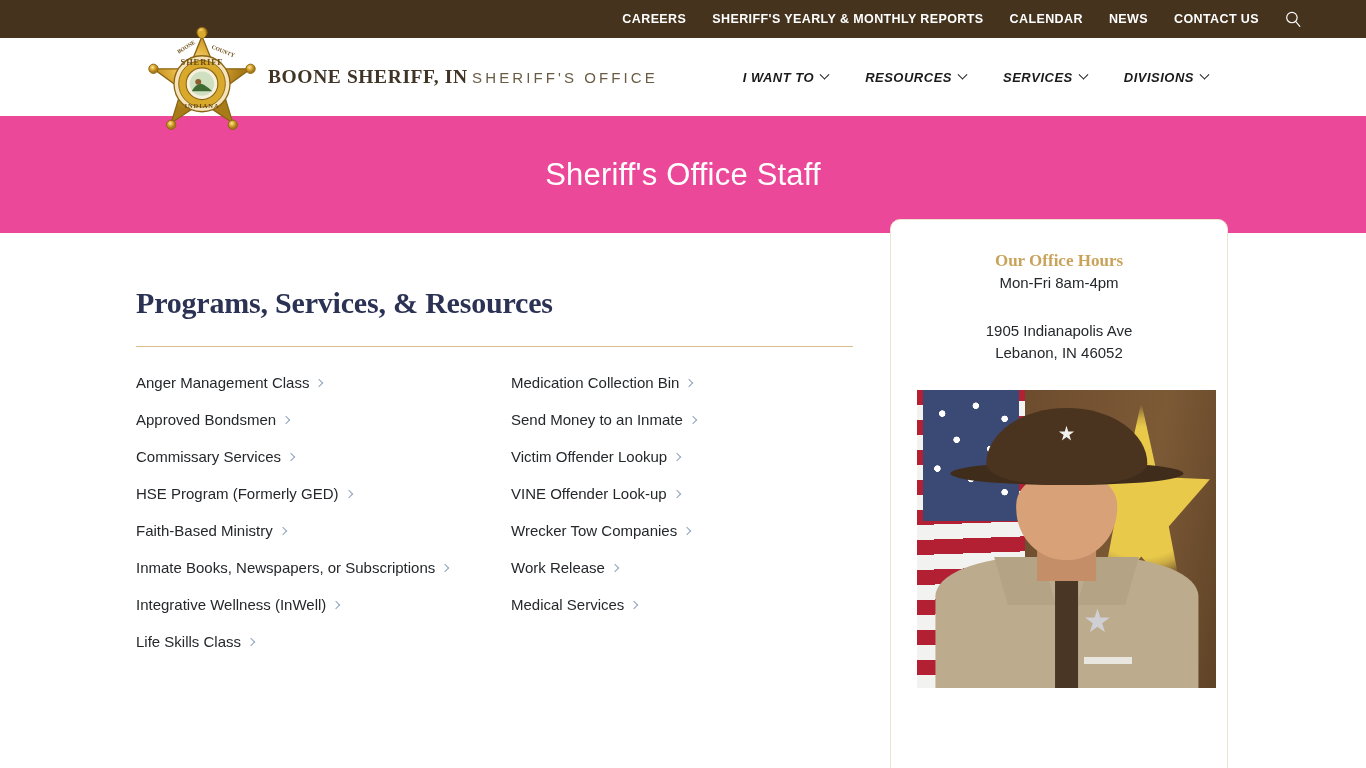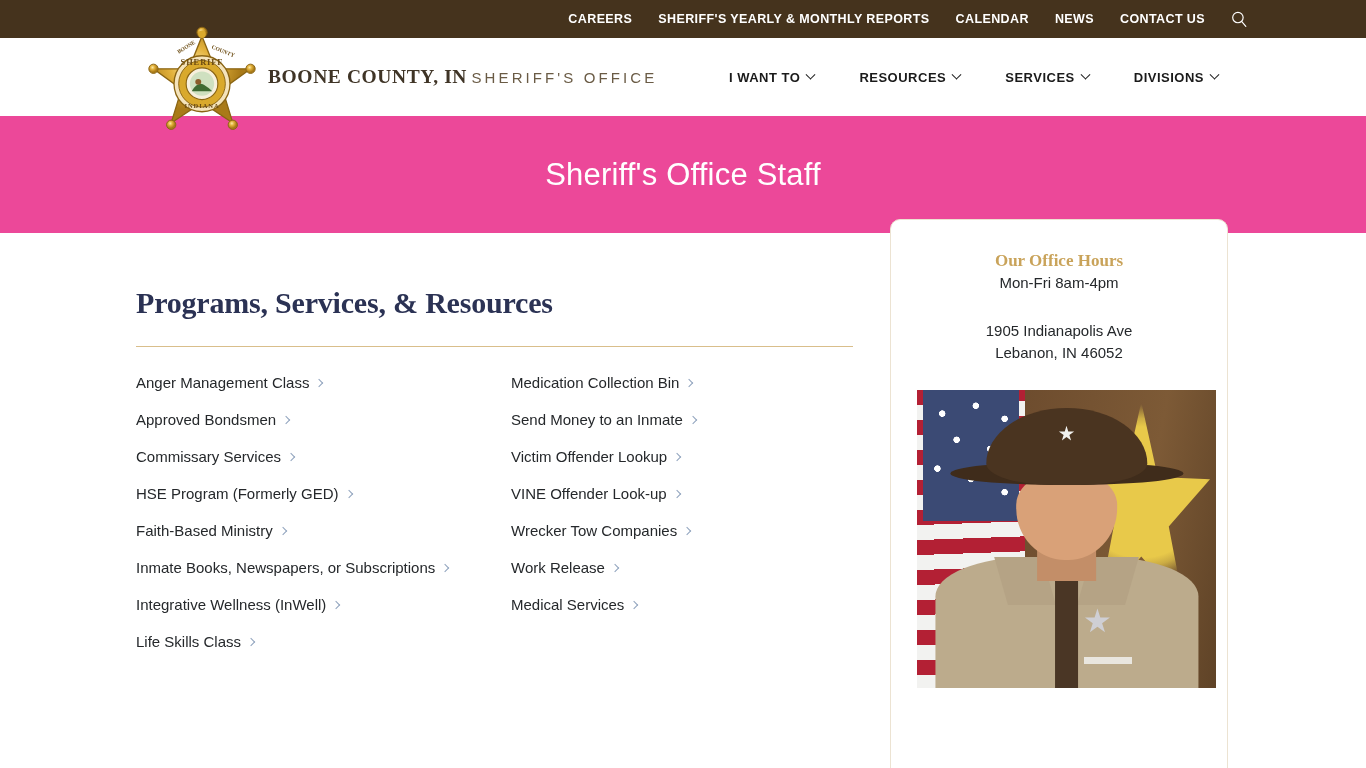--- a/index.html
+++ b/index.html
@@ -11,21 +11,21 @@
   }
 
   
   .topbar {
     height: 38px;
     background: #453venuue;
     background: #45331d;
     display: flex;
     align-items: flex-end;
     justify-content: flex-end;
-    padding-right: 116px;
+    padding-right: 62px;
   }
   .topbar-menu { display: flex; align-items: center; gap: 0; }
   .topbar-link {
     color: #ffffff;
     font-size: 12.5px;
     font-weight: 700;
     letter-spacing: 0.4px;
     text-decoration: none;
     white-space: nowrap;
     padding: 0 13px;
@@ -75,24 +75,25 @@
   }
   .brand-line2 {
     font-size: 15px;
     font-weight: 400;
     color: #6a5b45;
     letter-spacing: 3.1px;
     line-height: 1.4;
   }
   .mainnav {
     position: absolute;
-    right: 134px;
+    right: 144px;
     display: flex;
     align-items: center;
-    gap: 17px;
+    gap: 9px;
+    font-style: italic;
   }
   .nav-item {
     display: flex;
     align-items: center;
     gap: 7px;
     color: #1a1a1a;
     font-size: 13px;
     font-weight: 700;
     letter-spacing: 0.5px;
     text-decoration: none;
@@ -346,21 +347,21 @@
       <circle cx="60" cy="64" r="17" fill="#f7f0dd" stroke="#8a6412" stroke-width="1.2"></circle>
       <circle cx="60" cy="64" r="13" fill="#cfe0c0"></circle>
       <path d="M49 72 q6 -11 13 -7 q5 3 9 7 z" fill="#3f6b33"></path>
       <circle cx="56" cy="62" r="3.2" fill="#8a5c2a"></circle>
       <text x="60" y="44" font-size="9" font-family="Liberation Serif, serif" font-weight="bold" fill="#6b4b12" text-anchor="middle" letter-spacing="1">SHERIFF</text>
       <text x="60" y="90" font-size="7" font-family="Liberation Serif, serif" font-weight="bold" fill="#6b4b12" text-anchor="middle" letter-spacing="1">INDIANA</text>
       <text x="35" y="32" font-size="6" font-family="Liberation Serif, serif" font-weight="bold" fill="#6b4b12" transform="rotate(-32 35 32)">BOONE</text>
       <text x="70" y="26" font-size="6" font-family="Liberation Serif, serif" font-weight="bold" fill="#6b4b12" transform="rotate(22 70 26)">COUNTY</text>
     </svg>
     <span class="brand-text">
-      <span class="brand-line1">BOONE COUNTY, IN</span>
+      <span class="brand-line1">BOONE SHERIFF, IN</span>
       <span class="brand-line2">SHERIFF'S OFFICE</span>
     </span>
   </a>
 
   <nav class="mainnav">
     <a class="nav-item">
       <span>I WANT TO</span>
       <i class="chev-down"></i>
     </a>
     <a class="nav-item">

